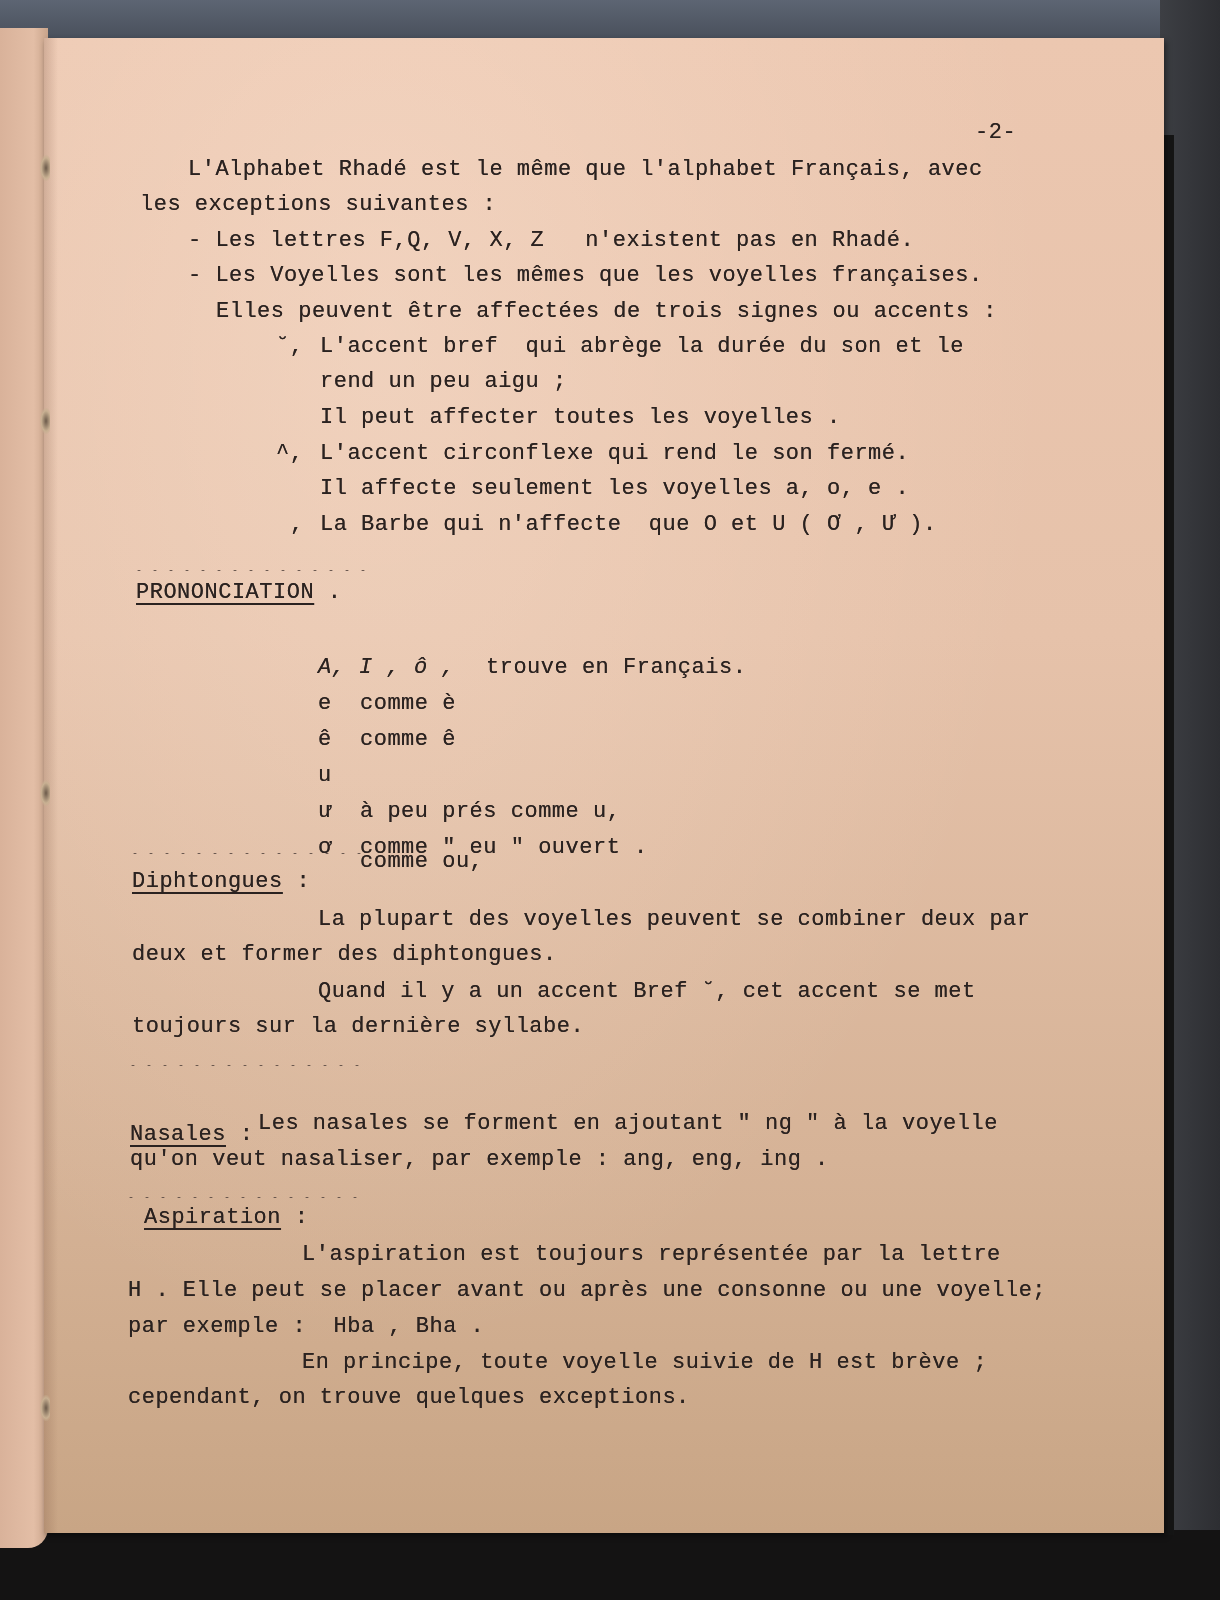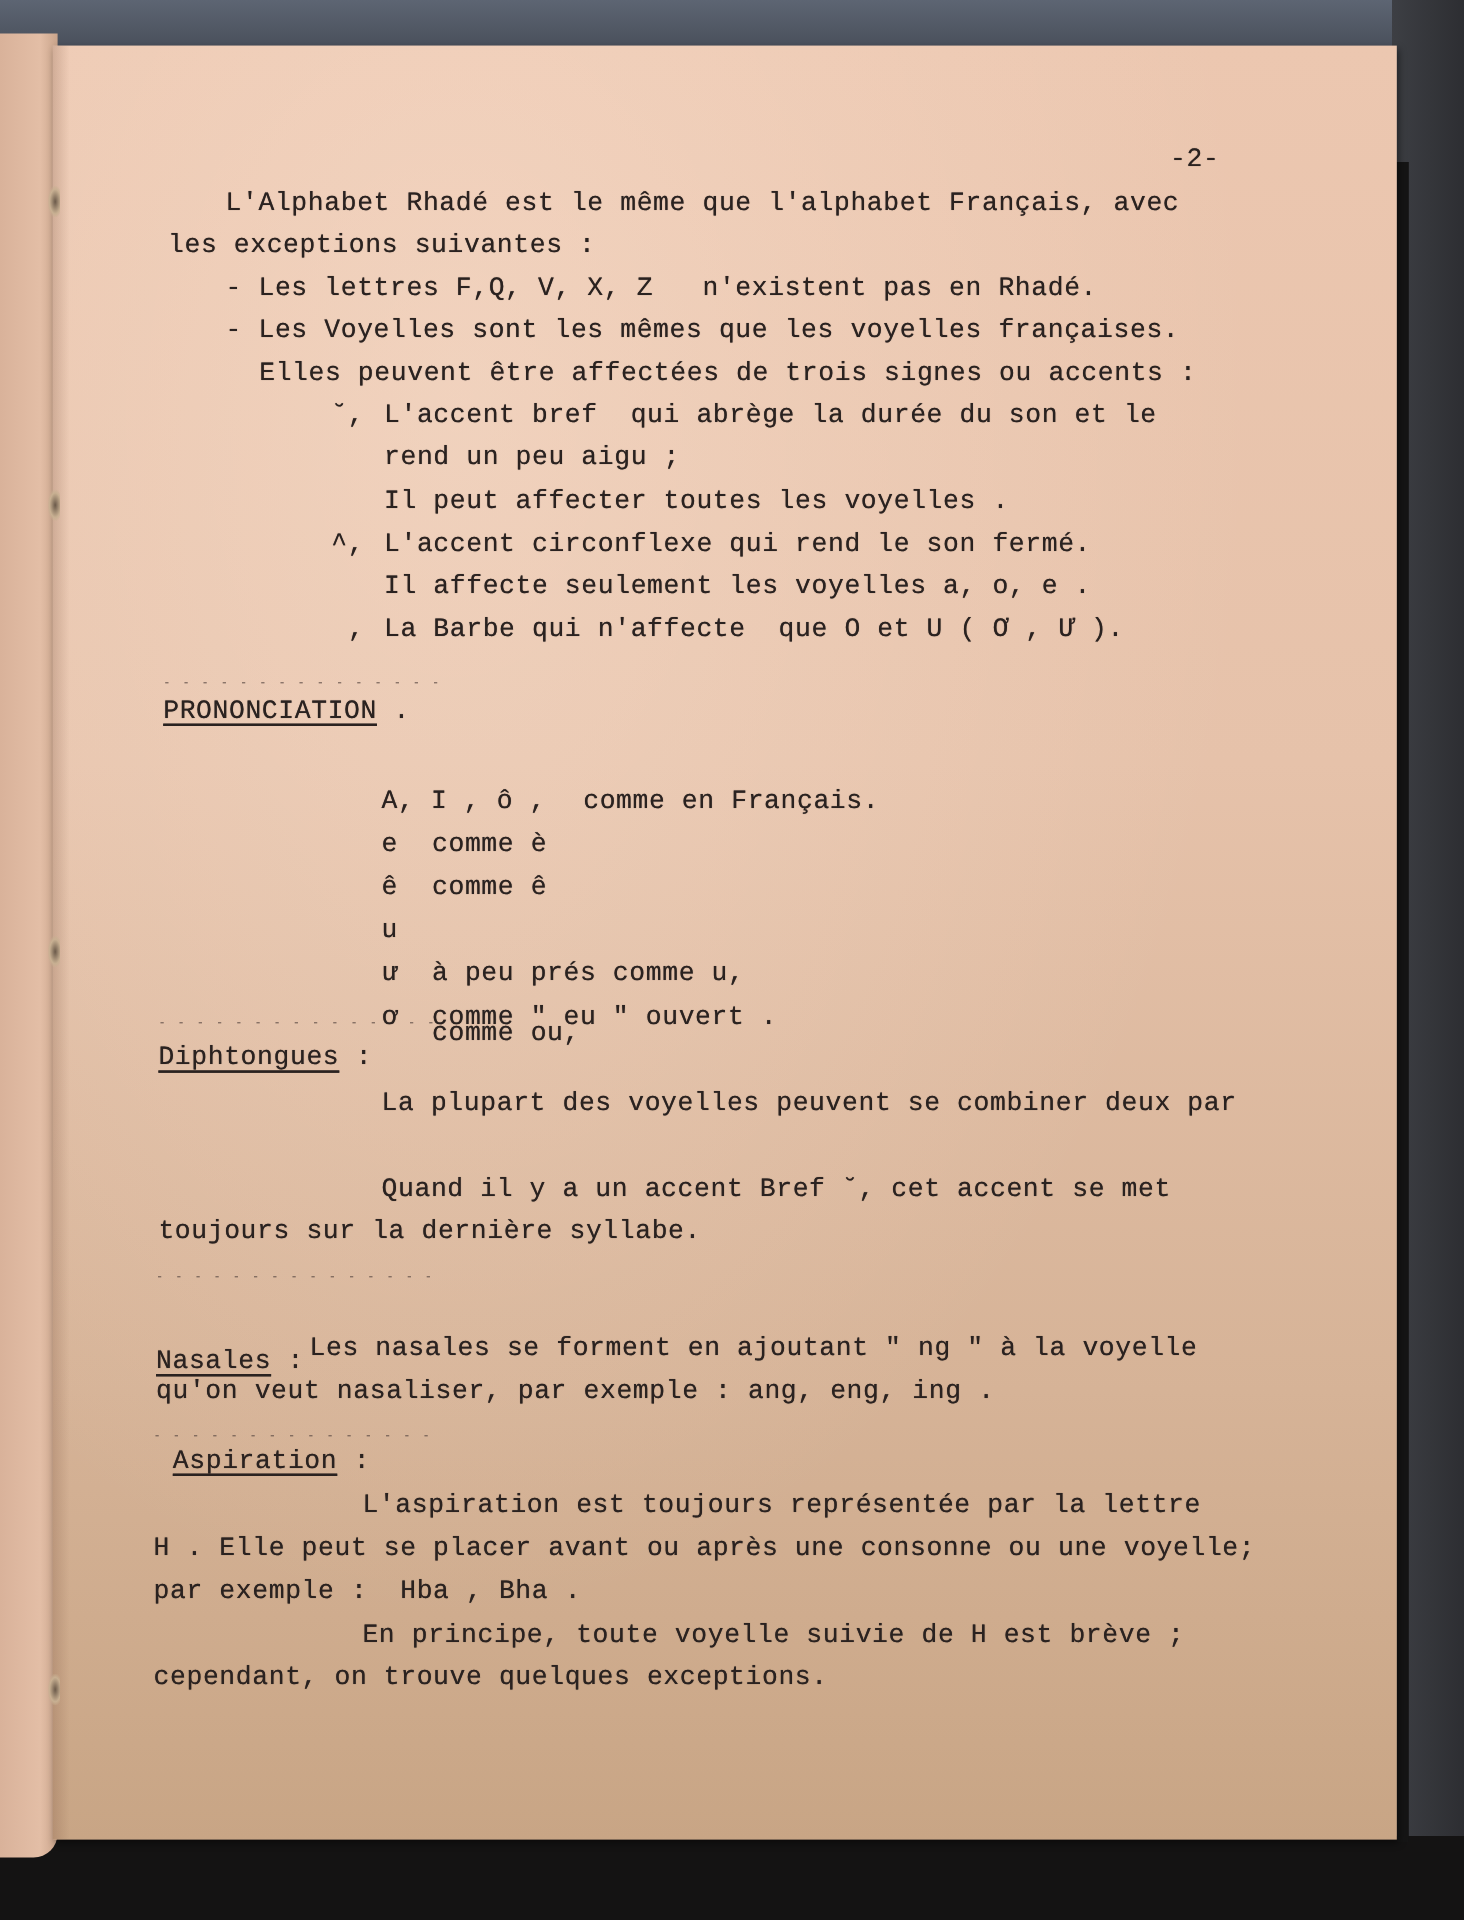--- a/index.html
+++ b/index.html
@@ -95,36 +95,37 @@
   <div class="ln" style="left:320px; top:405px;">Il peut affecter toutes les voyelles .</div>
   <div class="ln" style="left:276px; top:441px;">^,</div>
   <div class="ln" style="left:320px; top:441px;">L'accent circonflexe qui rend le son fermé.</div>
   <div class="ln" style="left:320px; top:476px;">Il affecte seulement les voyelles a, o, e .</div>
   <div class="ln" style="left:290px; top:512px;">,</div>
   <div class="ln" style="left:320px; top:512px;">La Barbe qui n'affecte  que O et U ( Ơ , Ư ).</div>
 
   <div class="dots" style="left:136px; top:565px;">- - - - - - - - - - - - - - -</div>
   <div class="ln" style="left:136px; top:580px;"><span class="heading">PRONONCIATION</span> <span>.</span></div>
 
-  <div class="ln" style="left:318px; top:655px;">A, I , ô ,</div>
-  <div class="ln" style="left:486px; top:655px;">comme en Français.</div>
+  <div class="ln" style="left:318px; top:655px;font-style:italic;">A, I , ô ,</div>
+  <div class="ln" style="left:486px; top:655px;">trouve en Français.</div>
   <div class="ln" style="left:318px; top:691px;">e</div>
   <div class="ln" style="left:360px; top:691px;">comme è</div>
   <div class="ln" style="left:318px; top:727px;">ê</div>
   <div class="ln" style="left:360px; top:727px;">comme ê</div>
   <div class="ln" style="left:318px; top:763px;">u</div>
   <div class="ln" style="left:360px; top:801px;margin-top:48px;">comme ou,</div>
   <div class="ln" style="left:318px; top:799px;">ư</div>
   <div class="ln" style="left:360px; top:799px;">à peu prés comme u,</div>
   <div class="dots" style="left:132px; top:848px;">- - - - - - - - - - - - - - -</div>
   <div class="ln" style="left:318px; top:835px;">ơ</div>
   <div class="ln" style="left:360px; top:835px;">comme " eu " ouvert .</div>
 
   <div class="ln" style="left:132px; top:869px;"><span class="heading">Diphtongues</span> <span>:</span></div>
   <div class="ln" style="left:318px; top:907px;">La plupart des voyelles peuvent se combiner deux par</div>
+  <div class="ln" style="left:132px; top:942px;">deux et former des diphtongues.</div>
   <div class="ln" style="left:318px; top:979px;">Quand il y a un accent Bref ˘, cet accent se met</div>
   <div class="ln" style="left:132px; top:1014px;">toujours sur la dernière syllabe.</div>
 
   <div class="dots" style="left:130px; top:1060px;">- - - - - - - - - - - - - - -</div>
   <div class="ln" style="left:130px; top:1122px;"><span class="heading">Nasales</span> <span>:</span></div>
   <div class="ln" style="left:258px; top:1111px;">Les nasales se forment en ajoutant " ng " à la voyelle</div>
   <div class="ln" style="left:130px; top:1147px;">qu'on veut nasaliser, par exemple : ang, eng, ing .</div>
 
   <div class="dots" style="left:128px; top:1192px;">- - - - - - - - - - - - - - -</div>
   <div class="ln" style="left:128px; top:1205px;margin-left:16px;"><span class="heading">Aspiration</span> <span>:</span></div>

